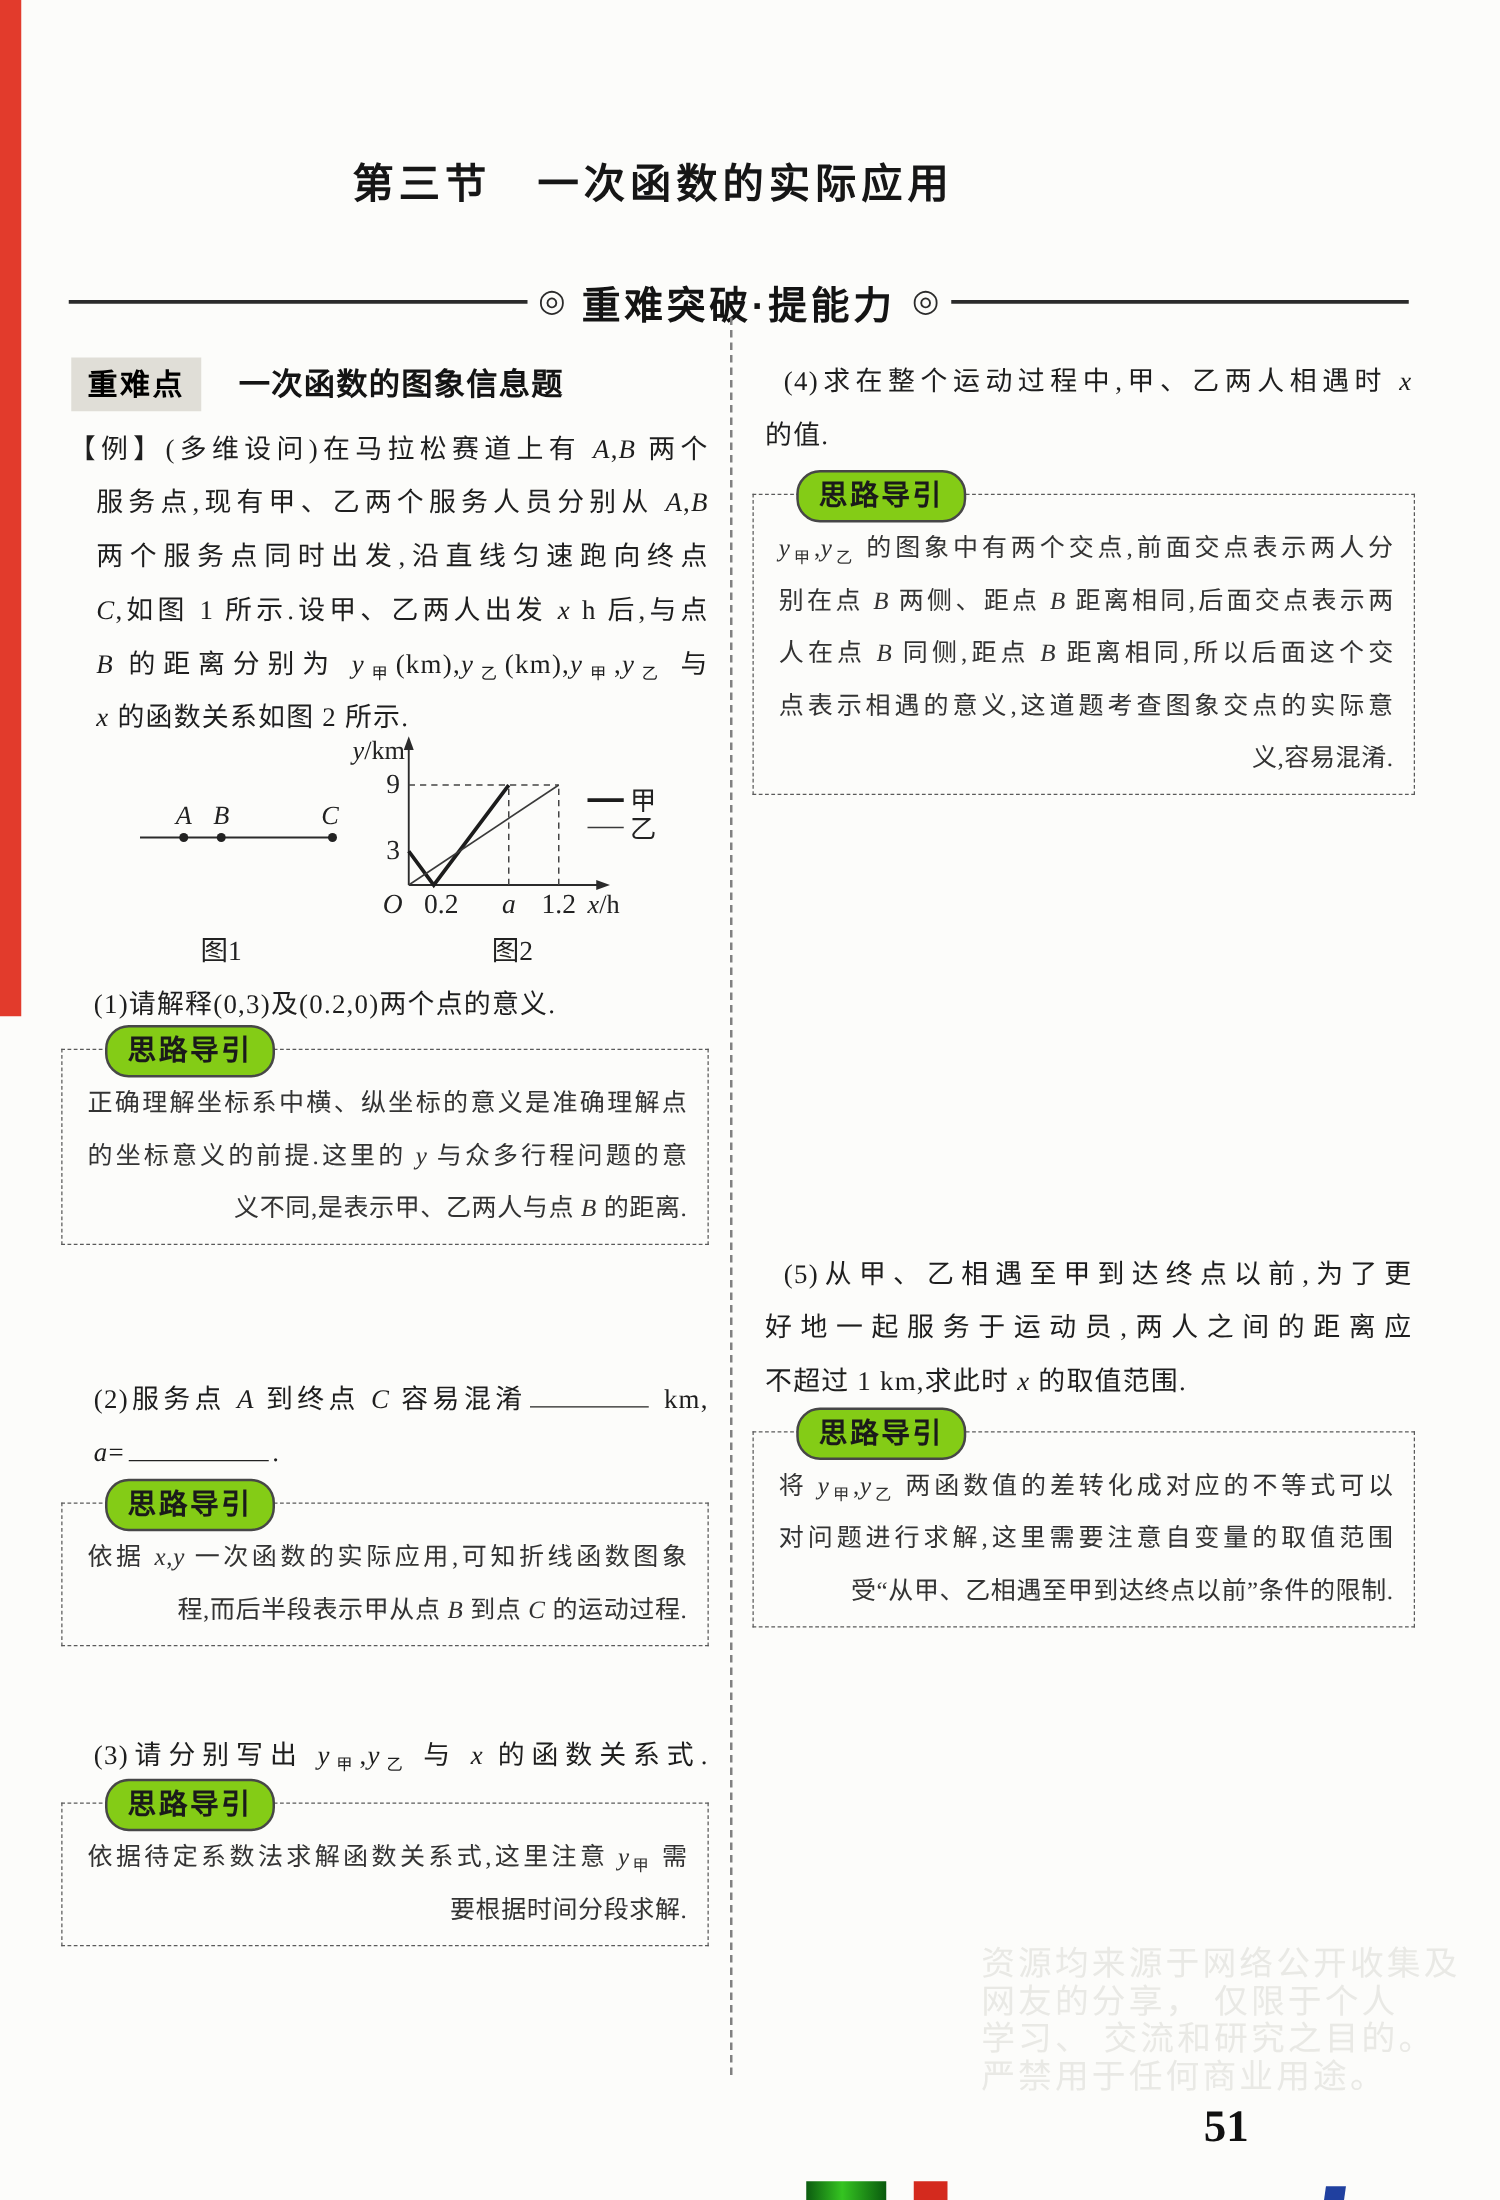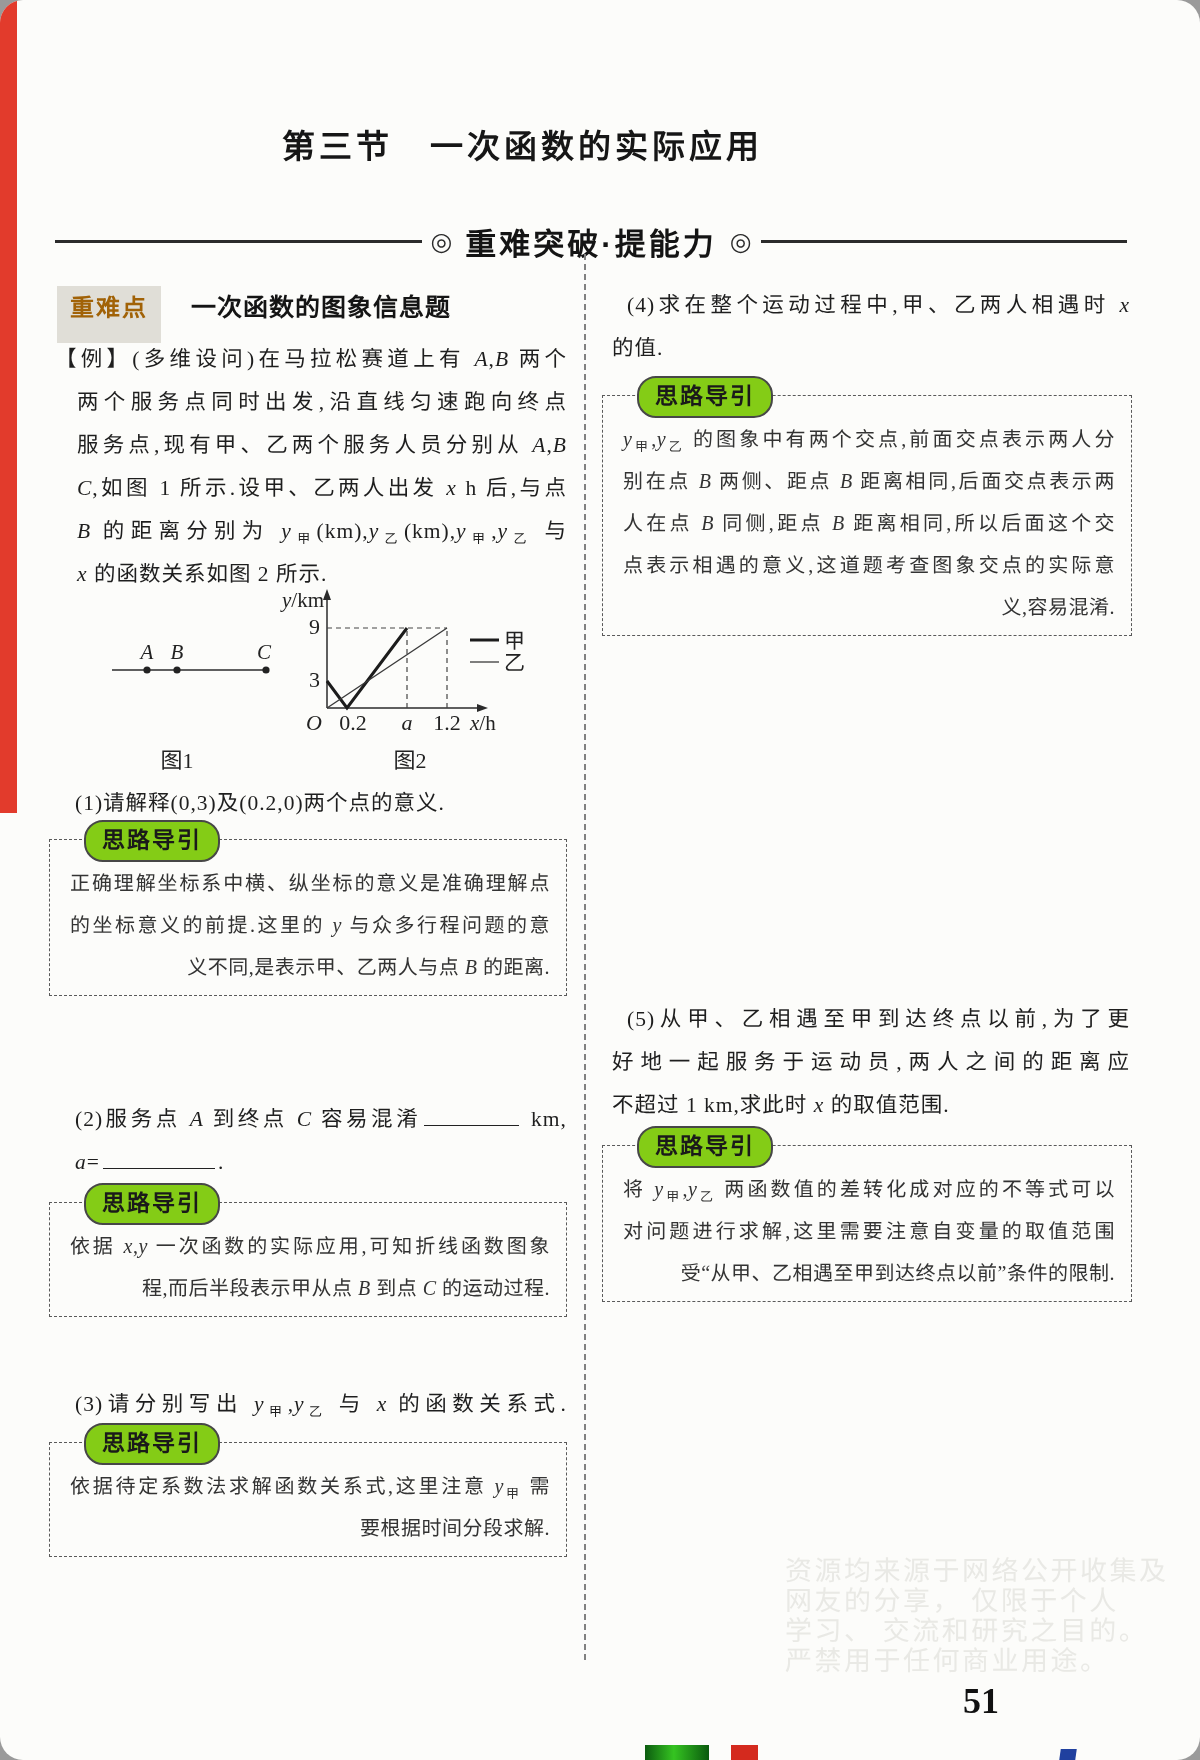--- a/index.html
+++ b/index.html
@@ -1,17 +1,17 @@
 <!DOCTYPE html>
 <html lang="zh-CN"><head>
 <meta charset="utf-8">
 <style>
   html,body{margin:0;padding:0;background:#9a9a9a;}
   .page{position:relative;width:1200px;height:1760px;margin:0 auto;background:#fcfcfa;
-        font-family:"Liberation Serif","DejaVu Serif",serif;color:#1e1e1e;overflow:hidden;border-radius:23px;}
+        font-family:"Liberation Serif","DejaVu Serif",serif;color:#1e1e1e;overflow:hidden;}
 
   .red-sidebar{position:absolute;left:0;top:0;width:17px;height:813px;background:#e23b2c;}
 
   .title{position:absolute;left:0;top:120px;width:1045px;margin:0;text-align:center;
          font-family:"Liberation Sans","DejaVu Sans",sans-serif;font-weight:bold;
          font-size:33px;letter-spacing:4px;color:#161616;}
 
   .banner{position:absolute;left:55px;top:218px;width:1072px;height:46px;
           display:flex;align-items:center;gap:9px;}
   .banner .rule{flex:1;height:3px;background:#2b2b2b;}
@@ -20,23 +20,23 @@
           font-size:31px;letter-spacing:3px;color:#141414;padding:0 4px;}
 
   .divider{position:absolute;left:584px;top:254px;height:1406px;width:0;
            border-left:2px dashed #818181;}
 
   .col-left{position:absolute;left:55px;top:250px;width:512px;height:1360px;}
   .col-right{position:absolute;left:612px;top:250px;width:518px;height:1360px;}
   .block{position:absolute;left:0;width:100%;}
 
   .head-row{position:absolute;left:2px;top:36px;white-space:nowrap;}
-  .badge{display:inline-block;background:#e0ded7;color:#a16207;
+  .badge{display:inline-block;background:#e0ded7;color:#000000;
          font-family:Liberation Mono, monospace;font-weight:bold;
-         font-size:24px;letter-spacing:2px;padding:2px 13px 20px;}
+         font-size:24px;letter-spacing:2px;padding:2px 13px 5px;}
   .head-title{font-family:"Liberation Sans","DejaVu Sans",sans-serif;font-weight:bold;
          font-size:25px;letter-spacing:1px;margin-left:26px;color:#141414;}
 
   .tline{line-height:43px;min-height:43px;font-size:21.5px;letter-spacing:1px;}
   .jfull{text-align:justify;text-align-last:justify;}
   .it{font-style:italic;}
   sub.sb{font-size:13px;line-height:0;}
   .blank{display:inline-block;border-bottom:1.6px solid #222;height:26px;
          vertical-align:baseline;margin:0 3px;}
 
@@ -93,22 +93,22 @@
 
   <div class="col-left">
 
     <div class="head-row">
       <span class="badge">重难点</span>
       <span class="head-title">一次函数的图象信息题</span>
     </div>
 
     <div class="block example" style="top:88px">
         <div class="tline jfull"><span>【例】(多维设问)在马拉松赛道上有 </span><span class="it">A</span><span>,</span><span class="it">B</span><span> 两个</span></div>
+        <div class="tline jfull"><span>服务点,现有甲、乙两个服务人员分别从 </span><span class="it">A</span><span>,</span><span class="it">B</span></div>
         <div class="tline jfull"><span>两个服务点同时出发,沿直线匀速跑向终点</span></div>
-        <div class="tline jfull"><span>服务点,现有甲、乙两个服务人员分别从 </span><span class="it">A</span><span>,</span><span class="it">B</span></div>
         <div class="tline jfull"><span class="it">C</span><span>,如图 1 所示.设甲、乙两人出发 </span><span class="it">x</span><span> h 后,与点</span></div>
         <div class="tline jfull"><span class="it">B</span><span> 的距离分别为 </span><span class="it">y</span><sub class="sb">甲</sub><span>(km),</span><span class="it">y</span><sub class="sb">乙</sub><span>(km),</span><span class="it">y</span><sub class="sb">甲</sub><span>,</span><span class="it">y</span><sub class="sb">乙</sub><span> 与</span></div>
         <div class="tline"><span class="it">x</span><span> 的函数关系如图 2 所示.</span></div>
       </div>
 
     <svg class="figs" width="500" height="200" viewBox="0 0 500 200">
 
       <g>
         <line x1="42" y1="87" x2="197" y2="87" stroke="#2b2b2b" stroke-width="1.5"></line>
         <circle cx="77" cy="87" r="3.6" fill="#222"></circle>

